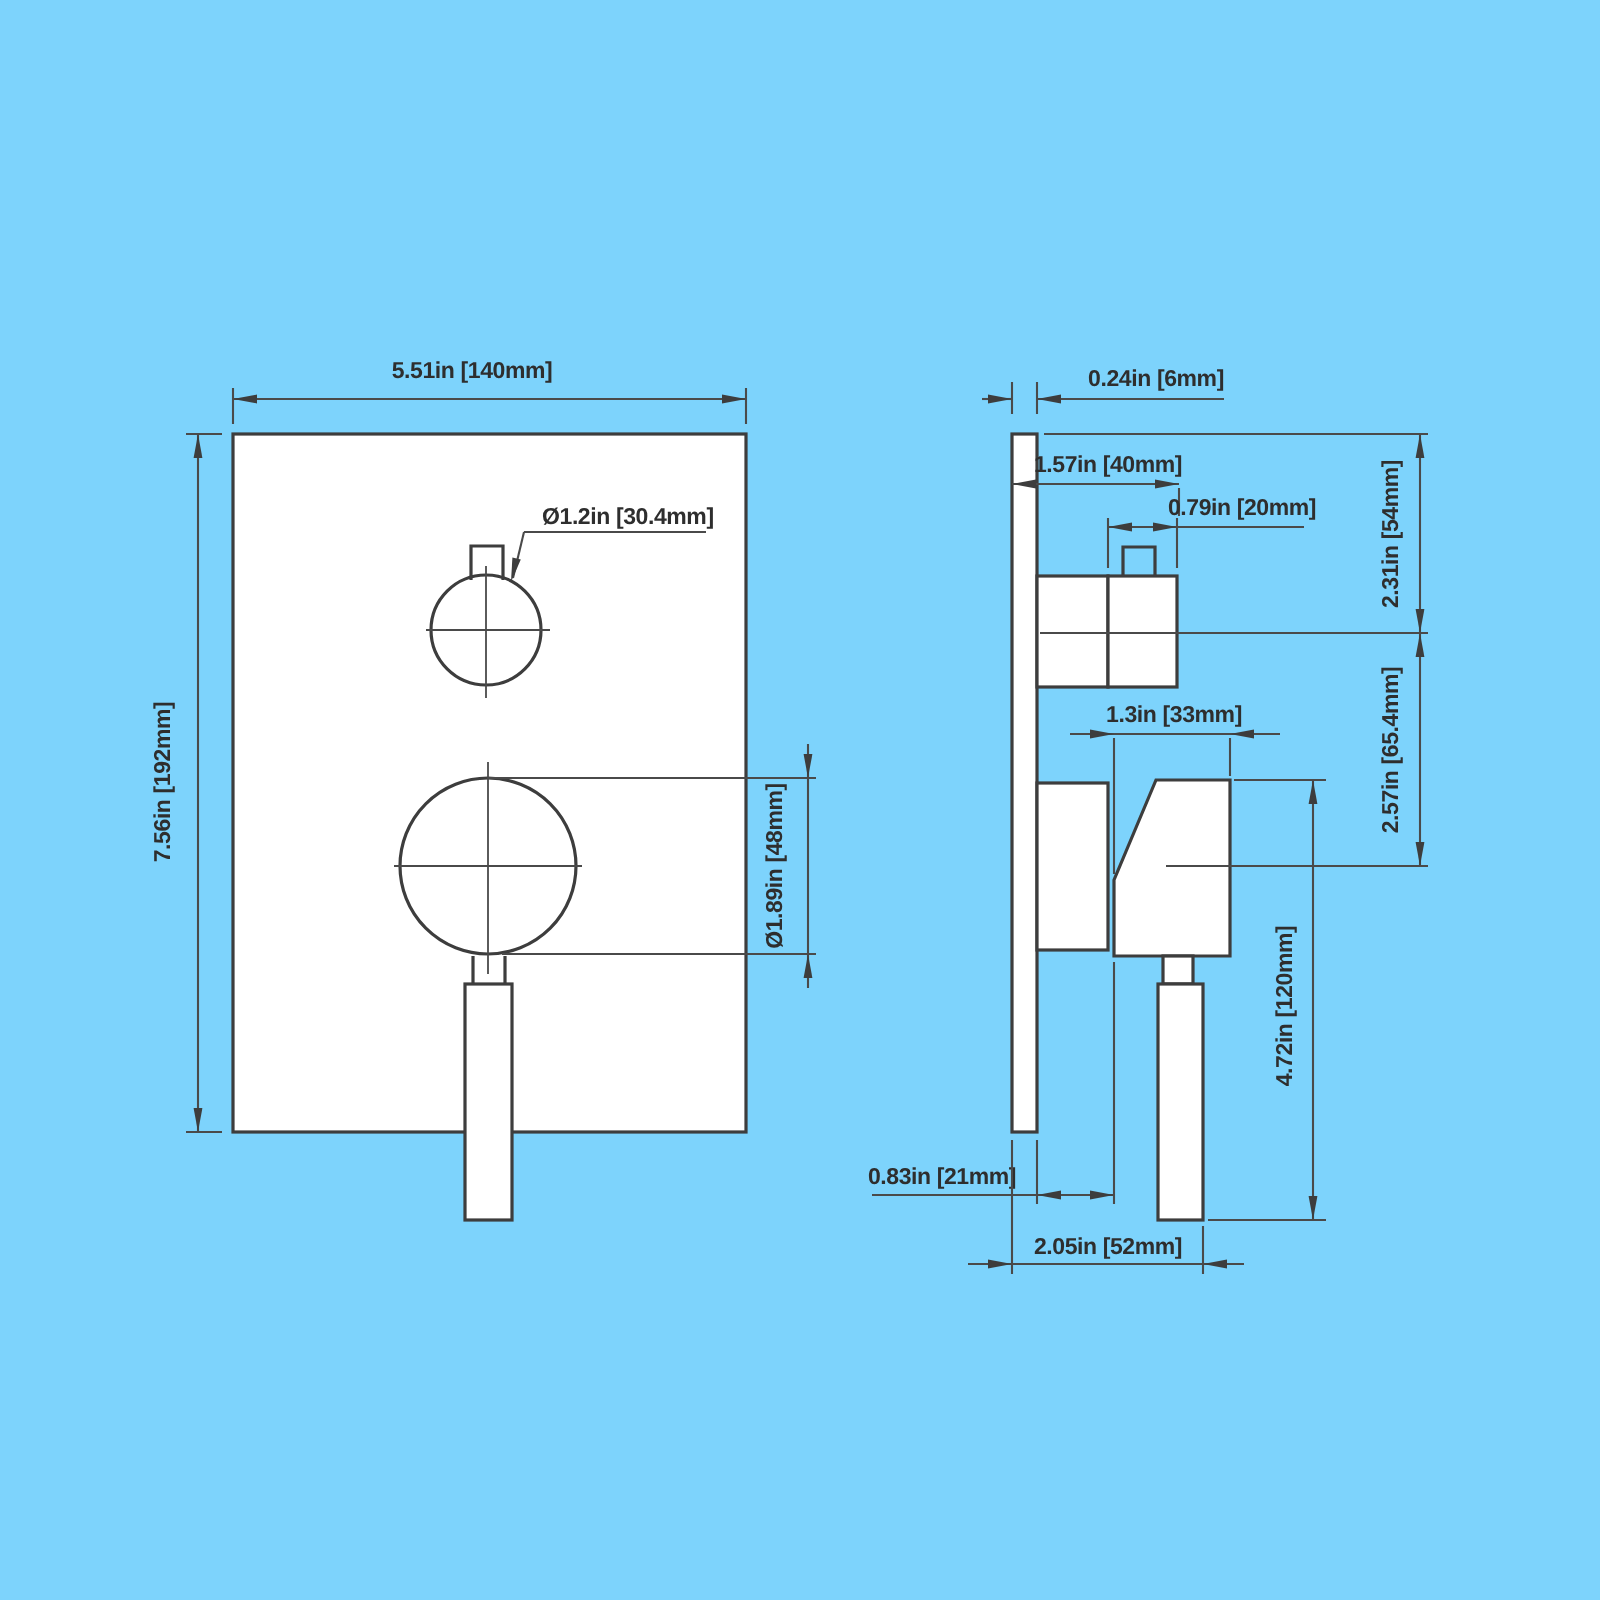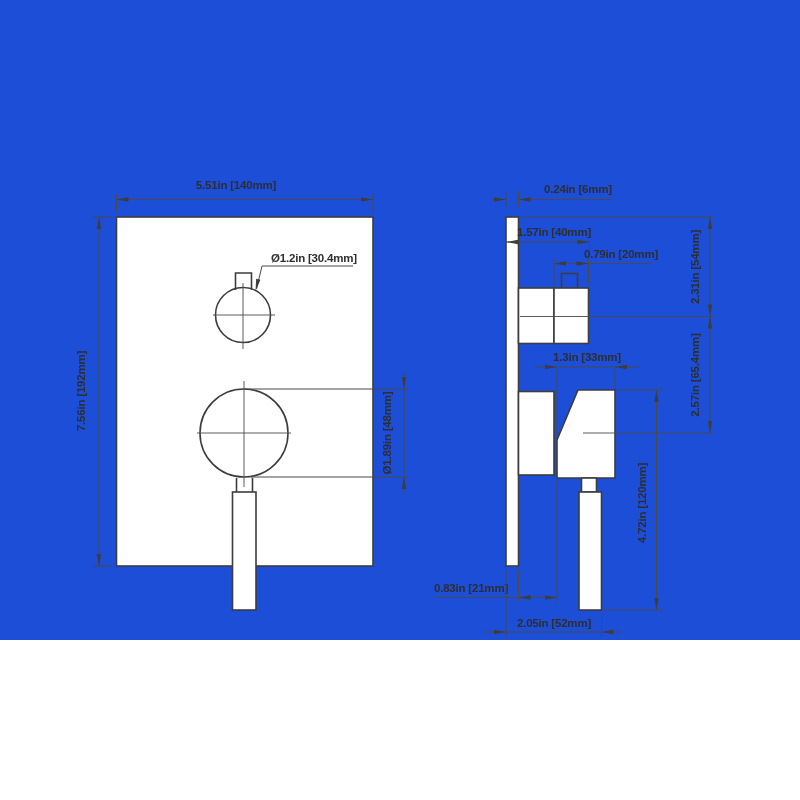--- a/index.html
+++ b/index.html
@@ -1,16 +1,16 @@
 <!DOCTYPE html>
 <html><head>
 <meta charset="utf-8">
 <style>
   html,body{margin:0;padding:0;background:#ffffff;}
-  .stage{position:relative;width:800px;height:640px;background:#1d4ed8;overflow:hidden;}
+  .stage{position:relative;width:800px;height:800px;background:#7dd3fc;overflow:hidden;}
   svg{display:block;}
   .obj{stroke:#3d3d3d;stroke-width:1.6;fill:none;}
   .objw{stroke:#3d3d3d;stroke-width:1.6;fill:#ffffff;}
   .dim{stroke:#4a4a4a;stroke-width:1.05;fill:none;}
   .cl{stroke:#4a4a4a;stroke-width:0.9;fill:none;}
   .ah{fill:#3d3d3d;stroke:none;}
   .lbl{font-family:"Liberation Sans","DejaVu Sans",sans-serif;font-size:11.5px;font-weight:700;fill:#2e2e2e;letter-spacing:-0.2px;}
 </style>
 </head>
 <body>

